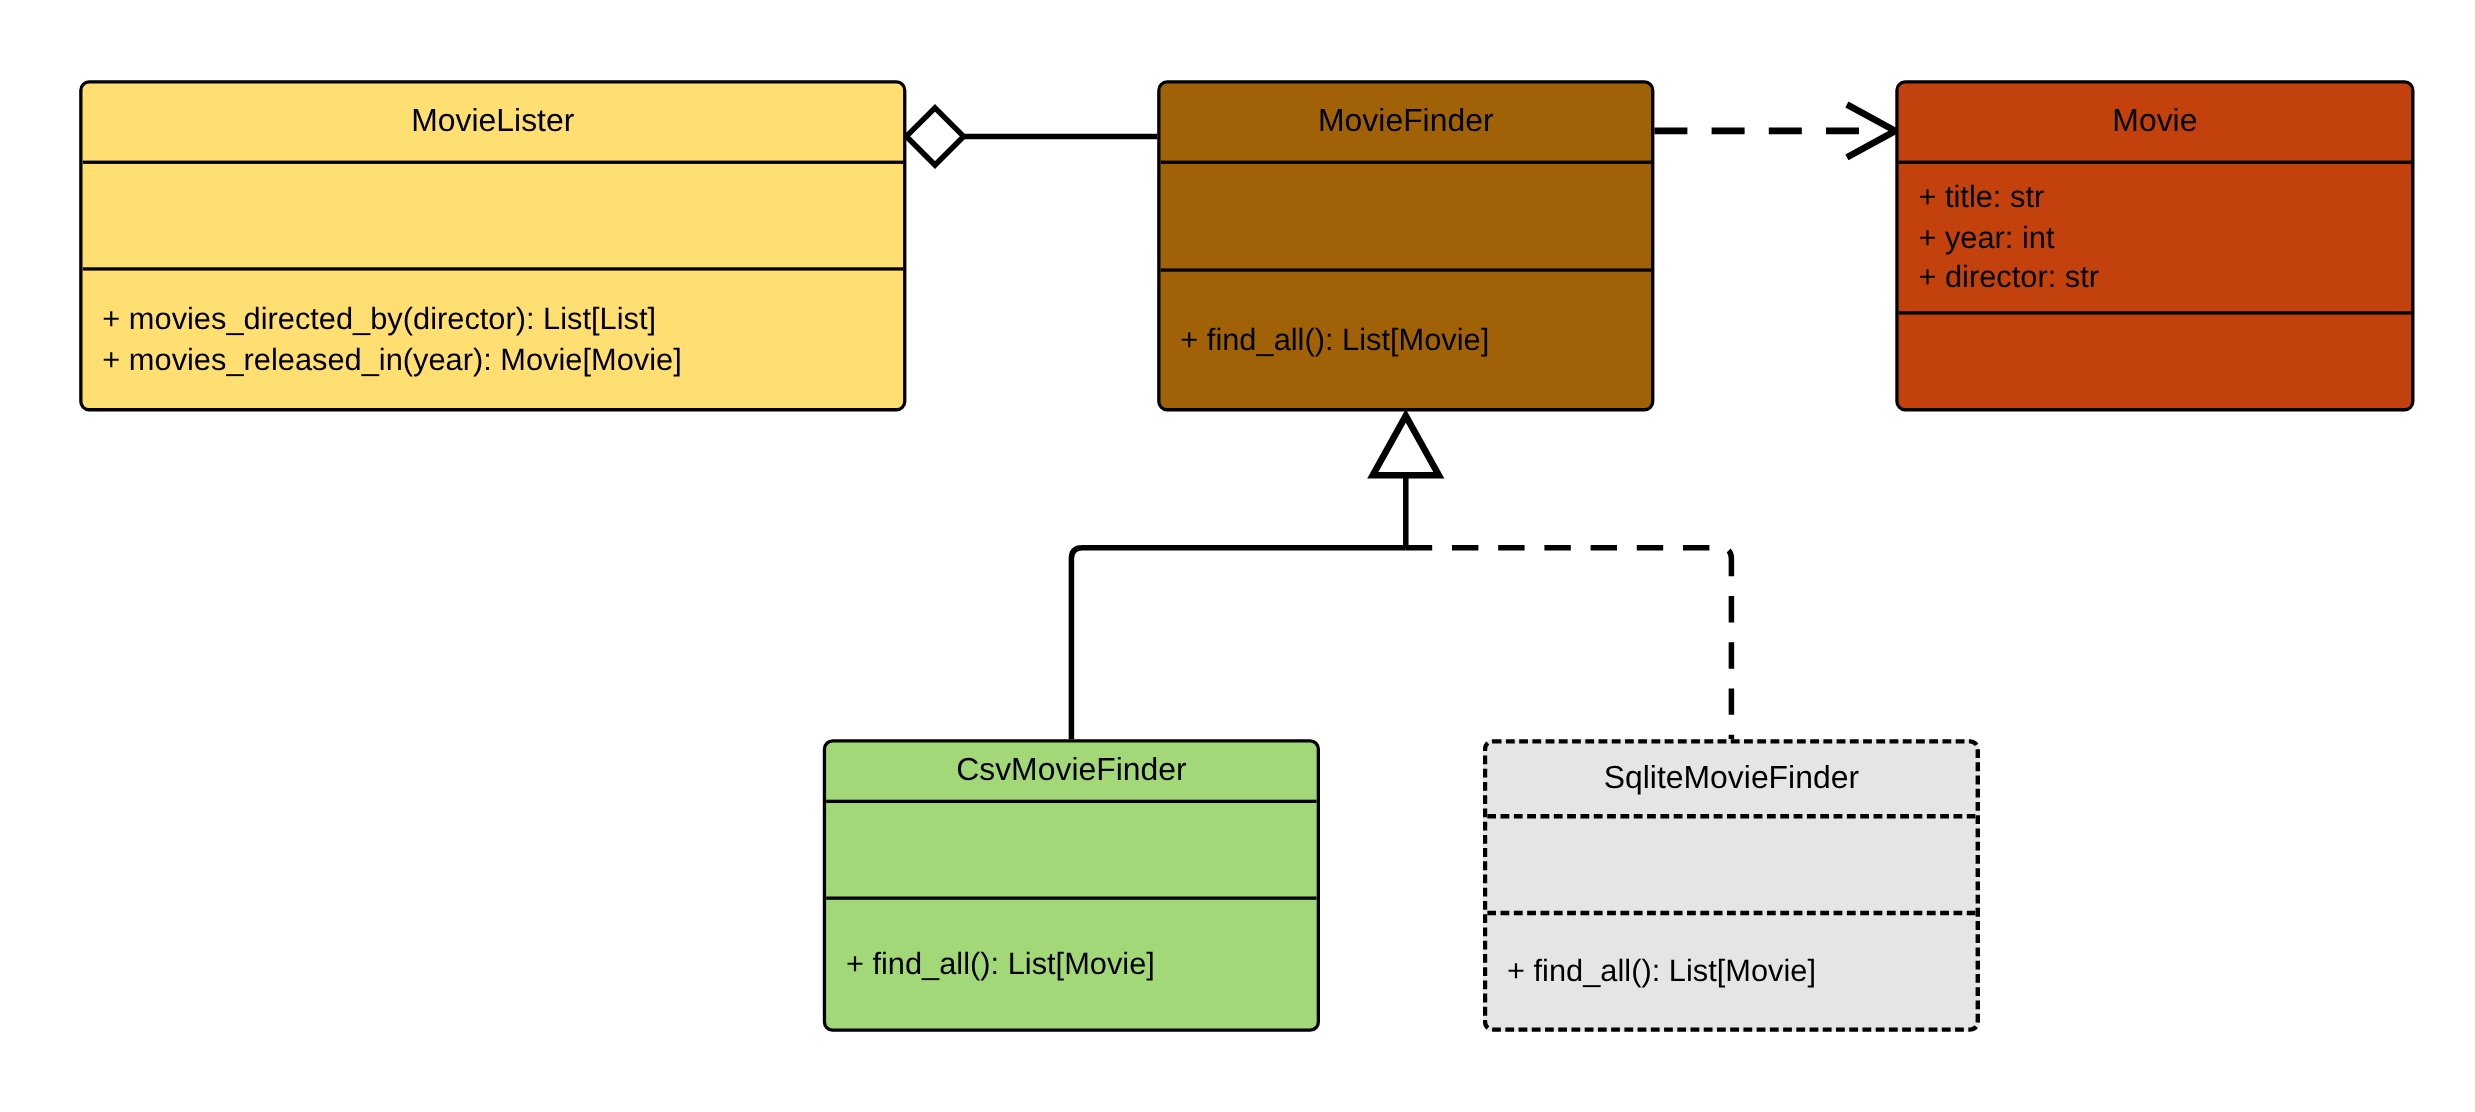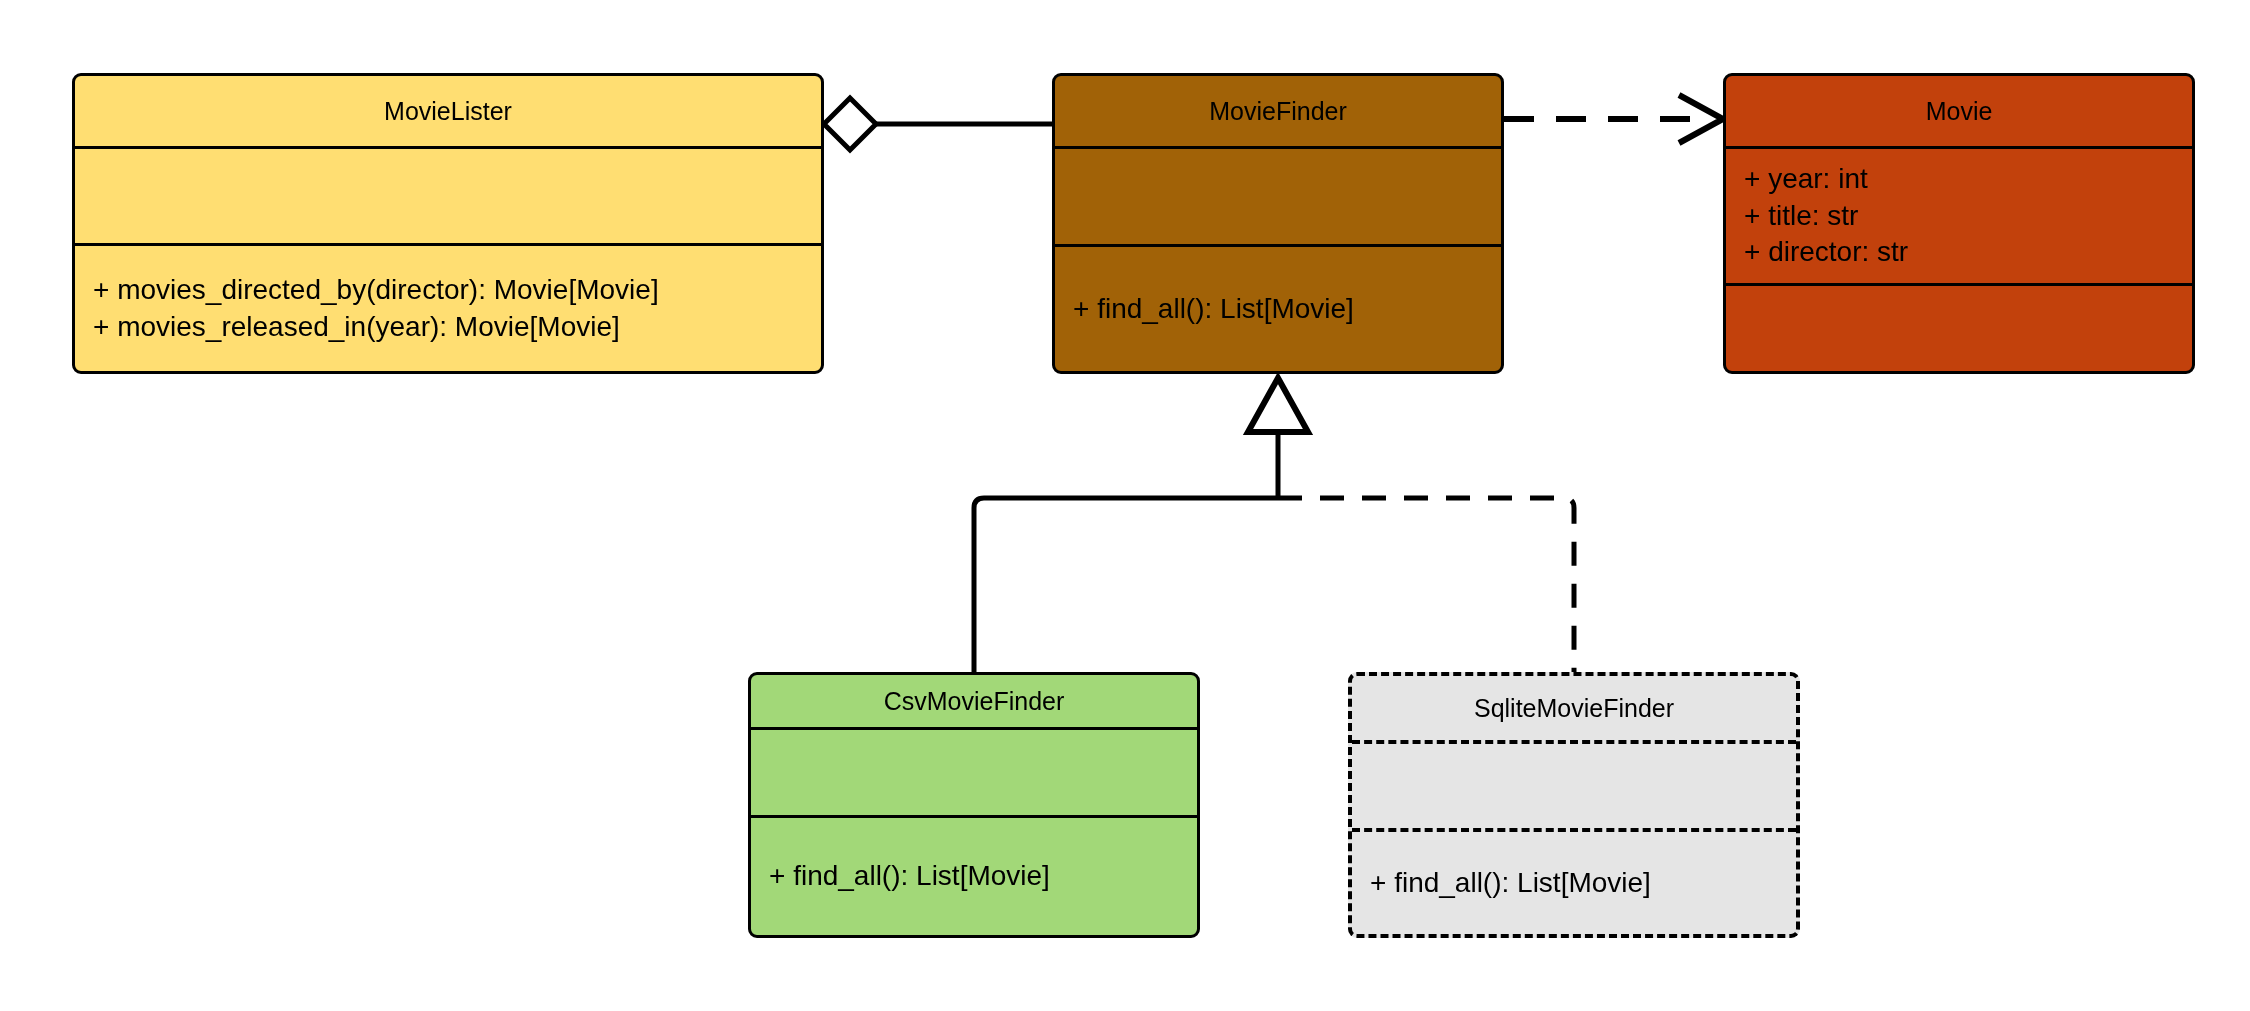--- a/index.html
+++ b/index.html
@@ -50,21 +50,21 @@
     align-items: center;
     justify-content: center;
   }
   .compartment.divided {
     border-top: 3px solid #000000;
   }
   .uml-class.dashed .compartment.divided {
     border-top: 4px dashed #000000;
   }
   .class-name {
-    font-size: 25px;
+    font-size: 29px;
     color: #000000;
     line-height: 1.15;
     text-align: left;
     white-space: nowrap;
   }
   .member {
     font-size: 28px;
     color: #000000;
     line-height: 1.32;
     padding-left: 18px;
@@ -134,42 +134,42 @@
       <path d="M 1278 498 L 1564 498 Q 1574 498 1574 508 L 1574 672" fill="none" stroke="#000000" stroke-width="5" stroke-dasharray="24,18" stroke-linecap="butt" stroke-linejoin="round"></path>
     </g>
   </svg>
 
   <div class="uml-class" id="cls-movielister">
     <div class="compartment name-cmp">
       <div class="class-name">MovieLister</div>
     </div>
     <div class="compartment attrs-cmp divided"></div>
     <div class="compartment ops-cmp divided">
-      <div class="member">+ movies_directed_by(director): Movie[Movie]</div>
+      <div class="member">+ movies_directed_by(director): List[List]</div>
       <div class="member">+ movies_released_in(year): Movie[Movie]</div>
     </div>
   </div>
 
   <div class="uml-class" id="cls-moviefinder">
     <div class="compartment name-cmp">
       <div class="class-name">MovieFinder</div>
     </div>
     <div class="compartment attrs-cmp divided"></div>
     <div class="compartment ops-cmp divided">
       <div class="member">+ find_all(): List[Movie]</div>
     </div>
   </div>
 
   <div class="uml-class" id="cls-movie">
     <div class="compartment name-cmp">
       <div class="class-name">Movie</div>
     </div>
     <div class="compartment attrs-cmp divided">
+      <div class="member">+ title: str</div>
       <div class="member">+ year: int</div>
-      <div class="member">+ title: str</div>
       <div class="member">+ director: str</div>
     </div>
     <div class="compartment ops-cmp divided"></div>
   </div>
 
   <div class="uml-class" id="cls-csvmoviefinder">
     <div class="compartment name-cmp">
       <div class="class-name">CsvMovieFinder</div>
     </div>
     <div class="compartment attrs-cmp divided"></div>

